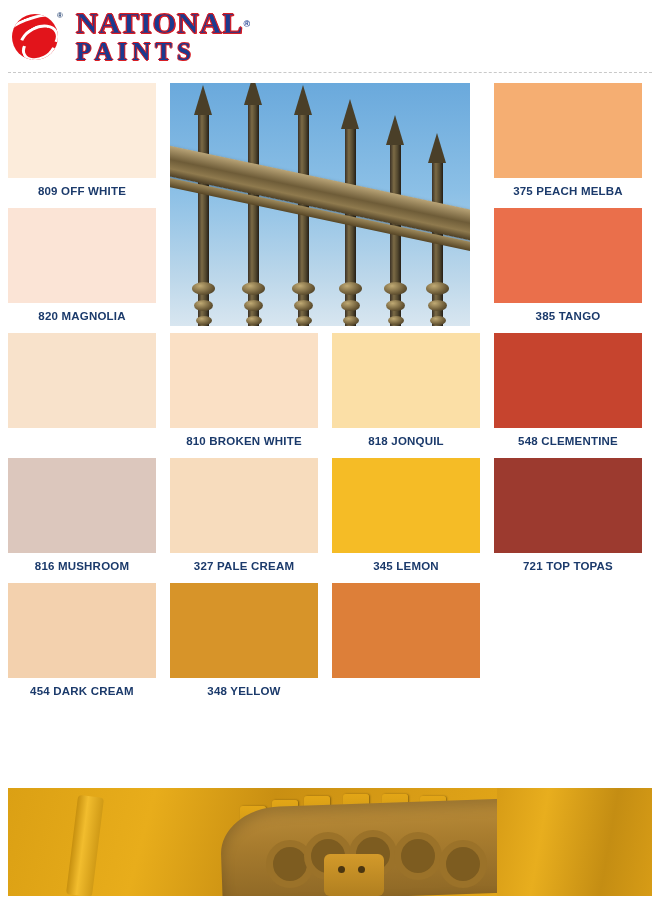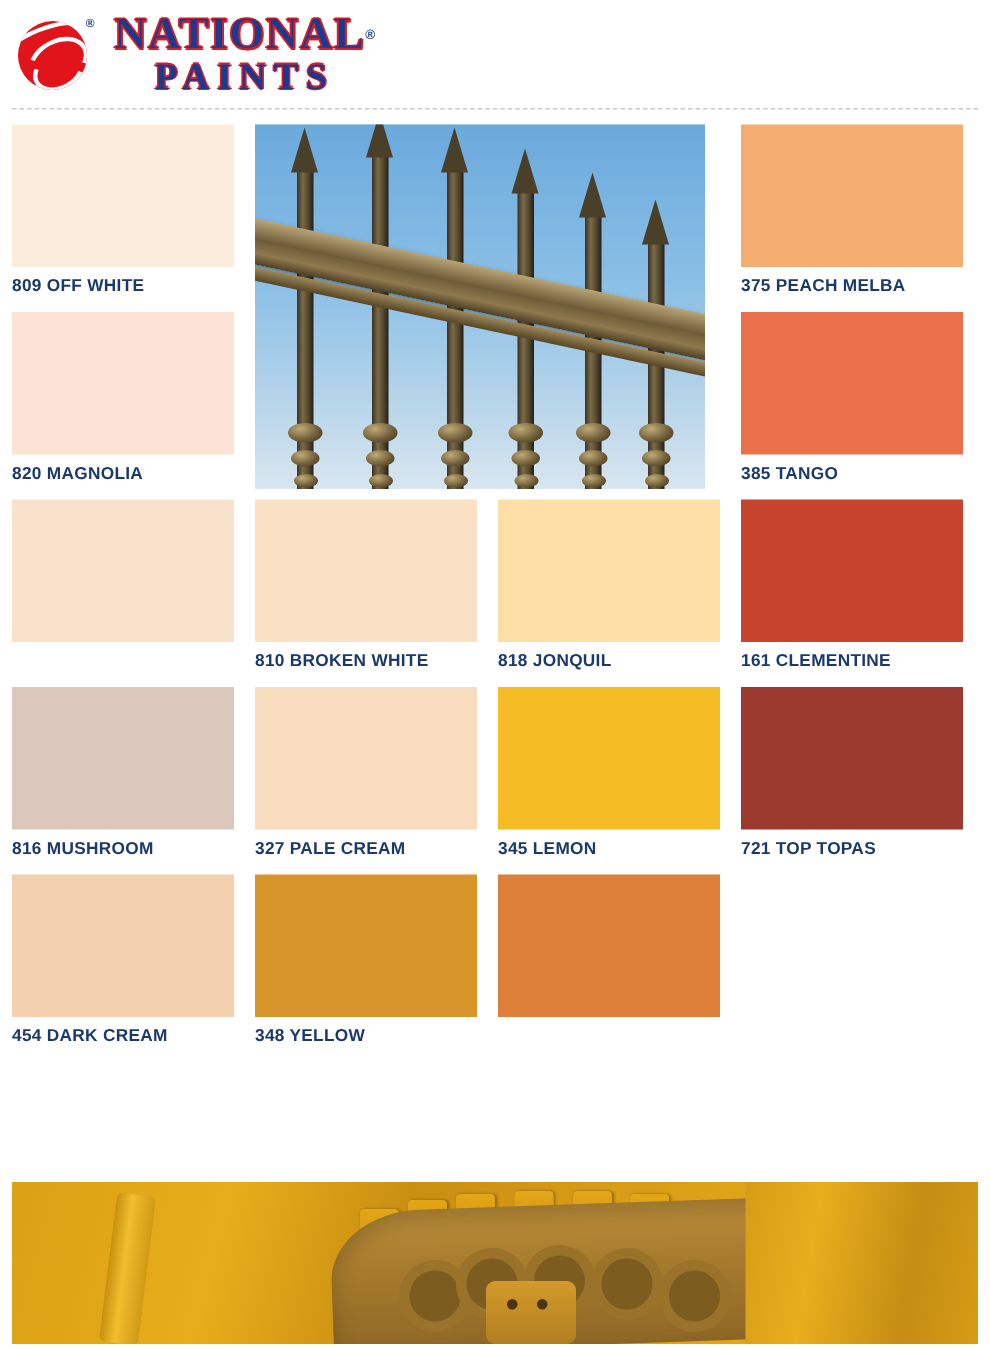--- a/index.html
+++ b/index.html
@@ -112,21 +112,21 @@
     text-shadow: none;
     font-weight: bold;
   }
   .logo-paints {
     font-family: "Liberation Serif", serif;
     font-weight: bold;
     font-size: 25px;
     letter-spacing: 5px;
     color: #1b3a8f;
     line-height: 1.05;
-    text-align: center;
+    text-align: left;
     margin-top: 1px;
     text-shadow:
        1px 0 0 #d81f26,
       -1px 0 0 #d81f26,
        0 1px 0 #d81f26,
        0 -1px 0 #d81f26;
   }
 
   .divider {
     border-top: 1px dashed #c9c9c9;
@@ -153,20 +153,21 @@
     width: 148px;
     height: 95px;
   }
   .chip-label {
     font-size: 11.5px;
     font-weight: bold;
     color: #1b3a6b;
     letter-spacing: 0.2px;
     padding-top: 7px;
     white-space: pre;
+    text-align: center;
   }
 
   
   .photo-gate {
     position: absolute;
     left: 170px;
     top: 0px;
     width: 300px;
     height: 243px;
     overflow: hidden;
@@ -356,21 +357,21 @@
     <div class="cell">
       <div class="chip" style="background:#FAE0C5"></div>
       <div class="chip-label">810 BROKEN WHITE</div>
     </div>
     <div class="cell">
       <div class="chip" style="background:#FBDFA6"></div>
       <div class="chip-label">818 JONQUIL</div>
     </div>
     <div class="cell">
       <div class="chip" style="background:#C6442E"></div>
-      <div class="chip-label">161 CLEMENTINE</div>
+      <div class="chip-label">548 CLEMENTINE</div>
     </div>
   </div>
 
   <div class="row">
     <div class="cell">
       <div class="chip" style="background:#DCC7BD"></div>
       <div class="chip-label">816 MUSHROOM</div>
     </div>
     <div class="cell">
       <div class="chip" style="background:#F7DCBD"></div>

